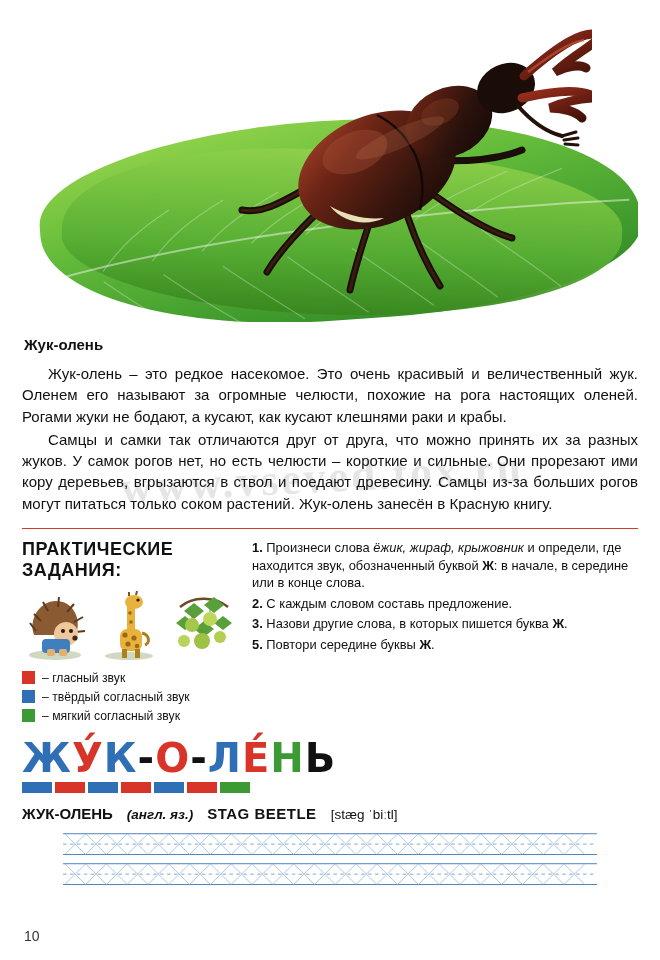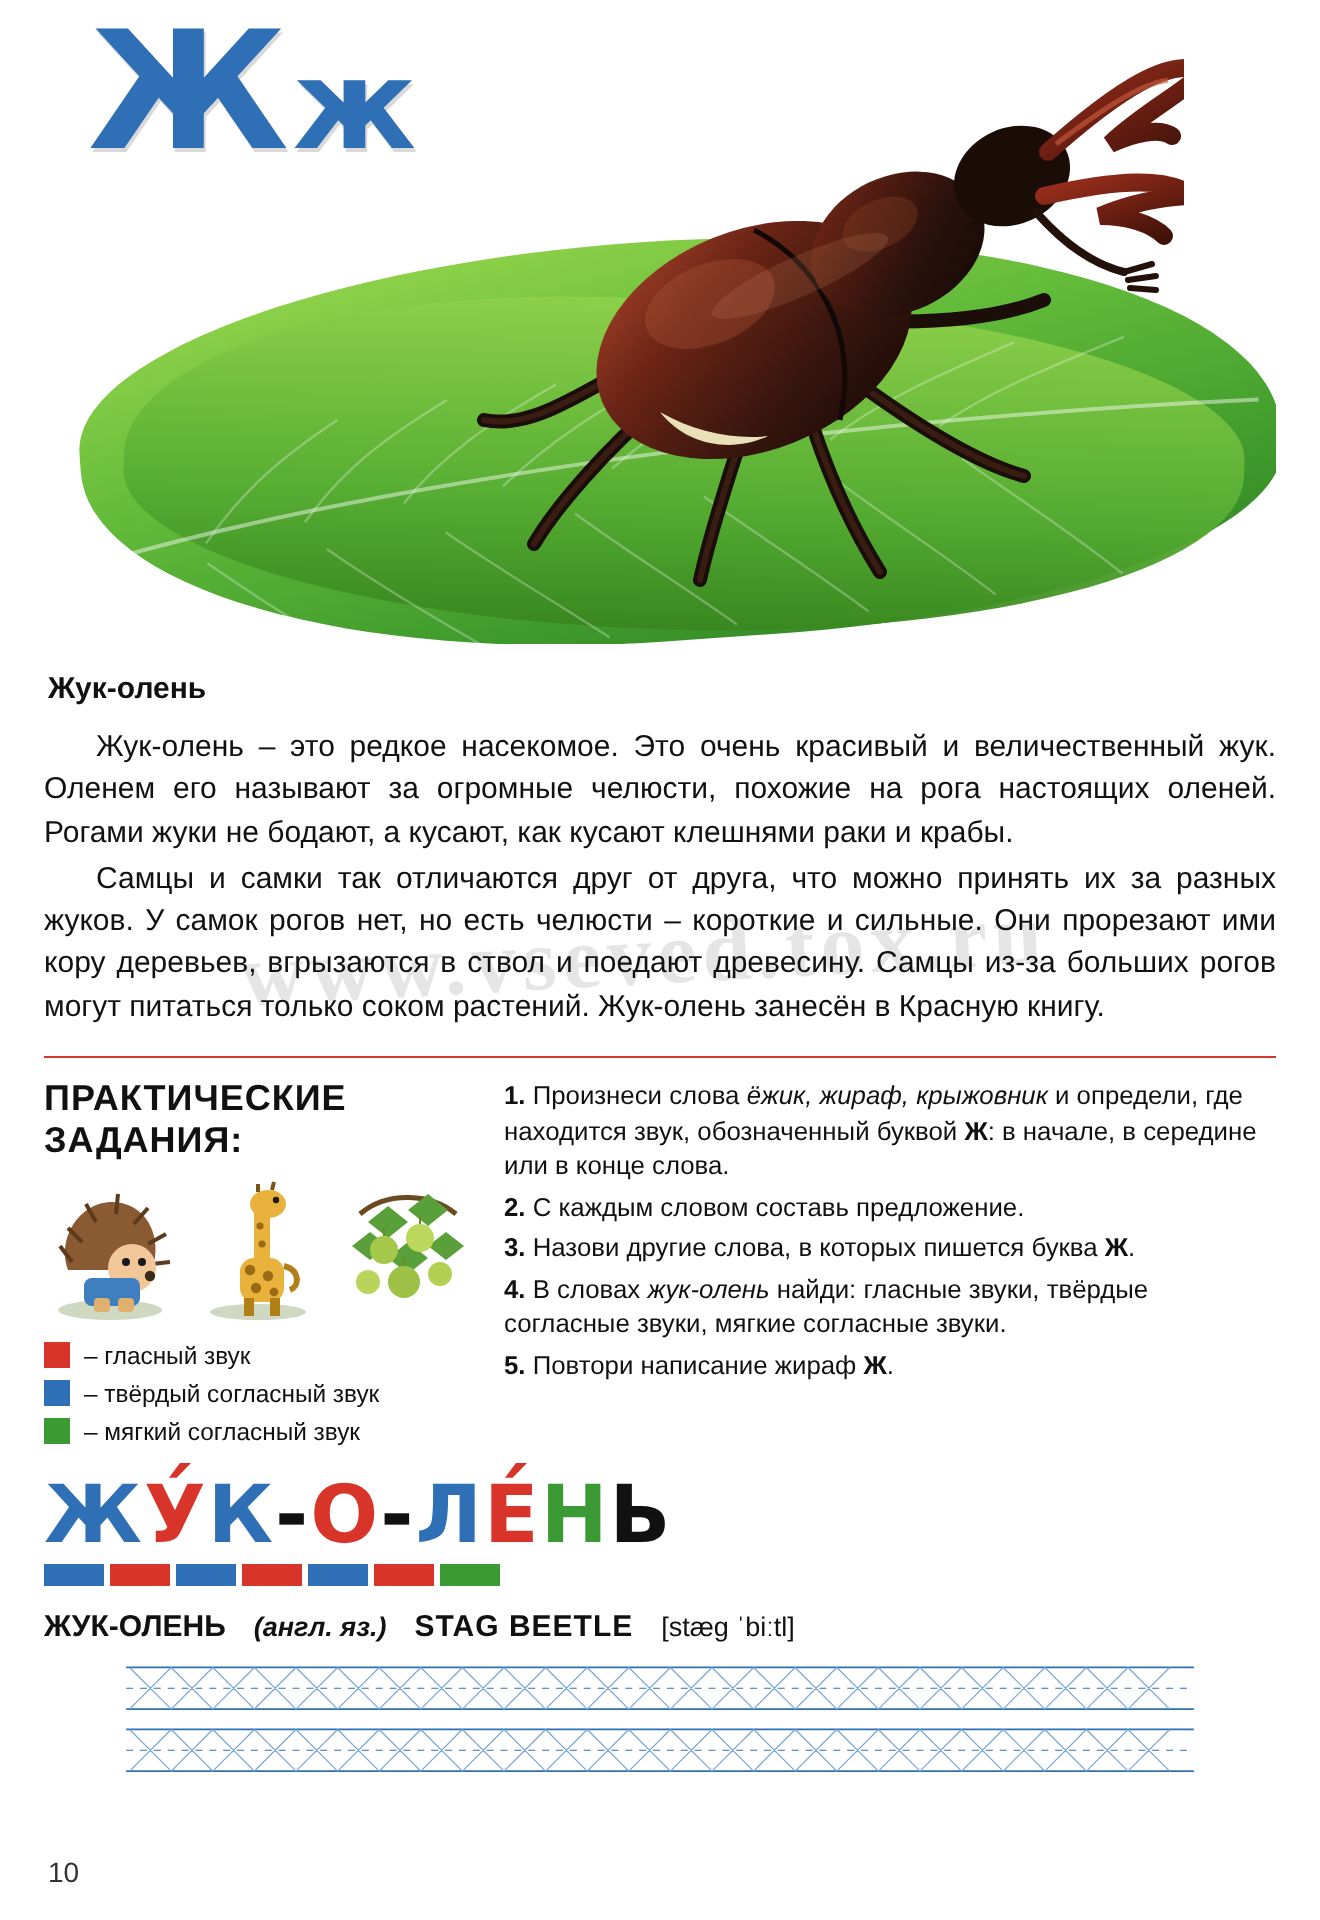--- a/index.html
+++ b/index.html
@@ -225,23 +225,20 @@
         <path d="M60 145 C 85 165, 105 180, 130 195"></path>
         <path d="M120 142 C 145 162, 168 178, 195 196"></path>
         <path d="M180 138 C 205 158, 230 175, 258 196"></path>
         <path d="M245 133 C 270 154, 295 172, 322 194"></path>
         <path d="M310 129 C 335 150, 360 168, 388 192"></path>
         <path d="M375 124 C 400 146, 425 164, 452 188"></path>
         <path d="M440 119 C 465 140, 490 158, 516 182"></path>
       </g>
     </svg>
 
-    <div class="letter-big">
-      <span>Ж</span><span class="small">ж</span>
-    </div>
 
     <svg class="beetle" viewBox="0 0 420 300">
       <defs>
         <linearGradient id="body" x1="0" y1="0" x2="1" y2="1">
           <stop offset="0%" stop-color="#7b2a18"></stop>
           <stop offset="35%" stop-color="#4a1a10"></stop>
           <stop offset="60%" stop-color="#2b120c"></stop>
           <stop offset="100%" stop-color="#120806"></stop>
         </linearGradient>
         <linearGradient id="elytra" x1="0.1" y1="0" x2="0.9" y2="1">
@@ -394,22 +391,21 @@
           <span>– мягкий согласный звук</span>
         </div>
       </div>
     </div>
 
     <div class="tasks-right">
       <div id="task-list-container">
           <div class="task-item"><span class="task-num">1. </span><span>Произнеси слова </span><span class="ital">ёжик, жираф, крыжовник</span><span> и определи, где находится звук, обозначенный буквой </span><span class="bold">Ж</span><span>: в начале, в середине или в конце слова.</span></div>
           <div class="task-item"><span class="task-num">2. </span><span>С каждым словом составь предложение.</span></div>
           <div class="task-item"><span class="task-num">3. </span><span>Назови другие слова, в которых пишется буква </span><span class="bold">Ж</span><span>.</span></div>
-          <div class="task-item"><span class="task-num">4. </span><span>В словах </span><span class="ital">жук-олень</span><span> найди: гласные звуки, твёрдые согласные звуки, мягкие согласные звуки.</span></div>
-          <div class="task-item"><span class="task-num">5. </span><span>Повтори написание жираф </span><span class="bold">Ж</span><span>.</span></div>
+          <div class="task-item"><span class="task-num">5. </span><span>Повтори середине буквы </span><span class="bold">Ж</span><span>.</span></div>
         </div>
     </div>
   </div>
 
   <div class="word-block">
     <div class="word">
       <span class="w-blue">Ж</span><span class="w-red">У́</span><span class="w-blue">К</span><span class="w-black">-</span><span class="w-red">О</span><span class="w-black">-</span><span class="w-blue">Л</span><span class="w-red">Е́</span><span class="w-green">Н</span><span class="w-black">Ь</span>
     </div>
     <div class="scheme" id="scheme-container">
         <span style="background: rgb(47, 111, 181); width: 30px;"></span>

